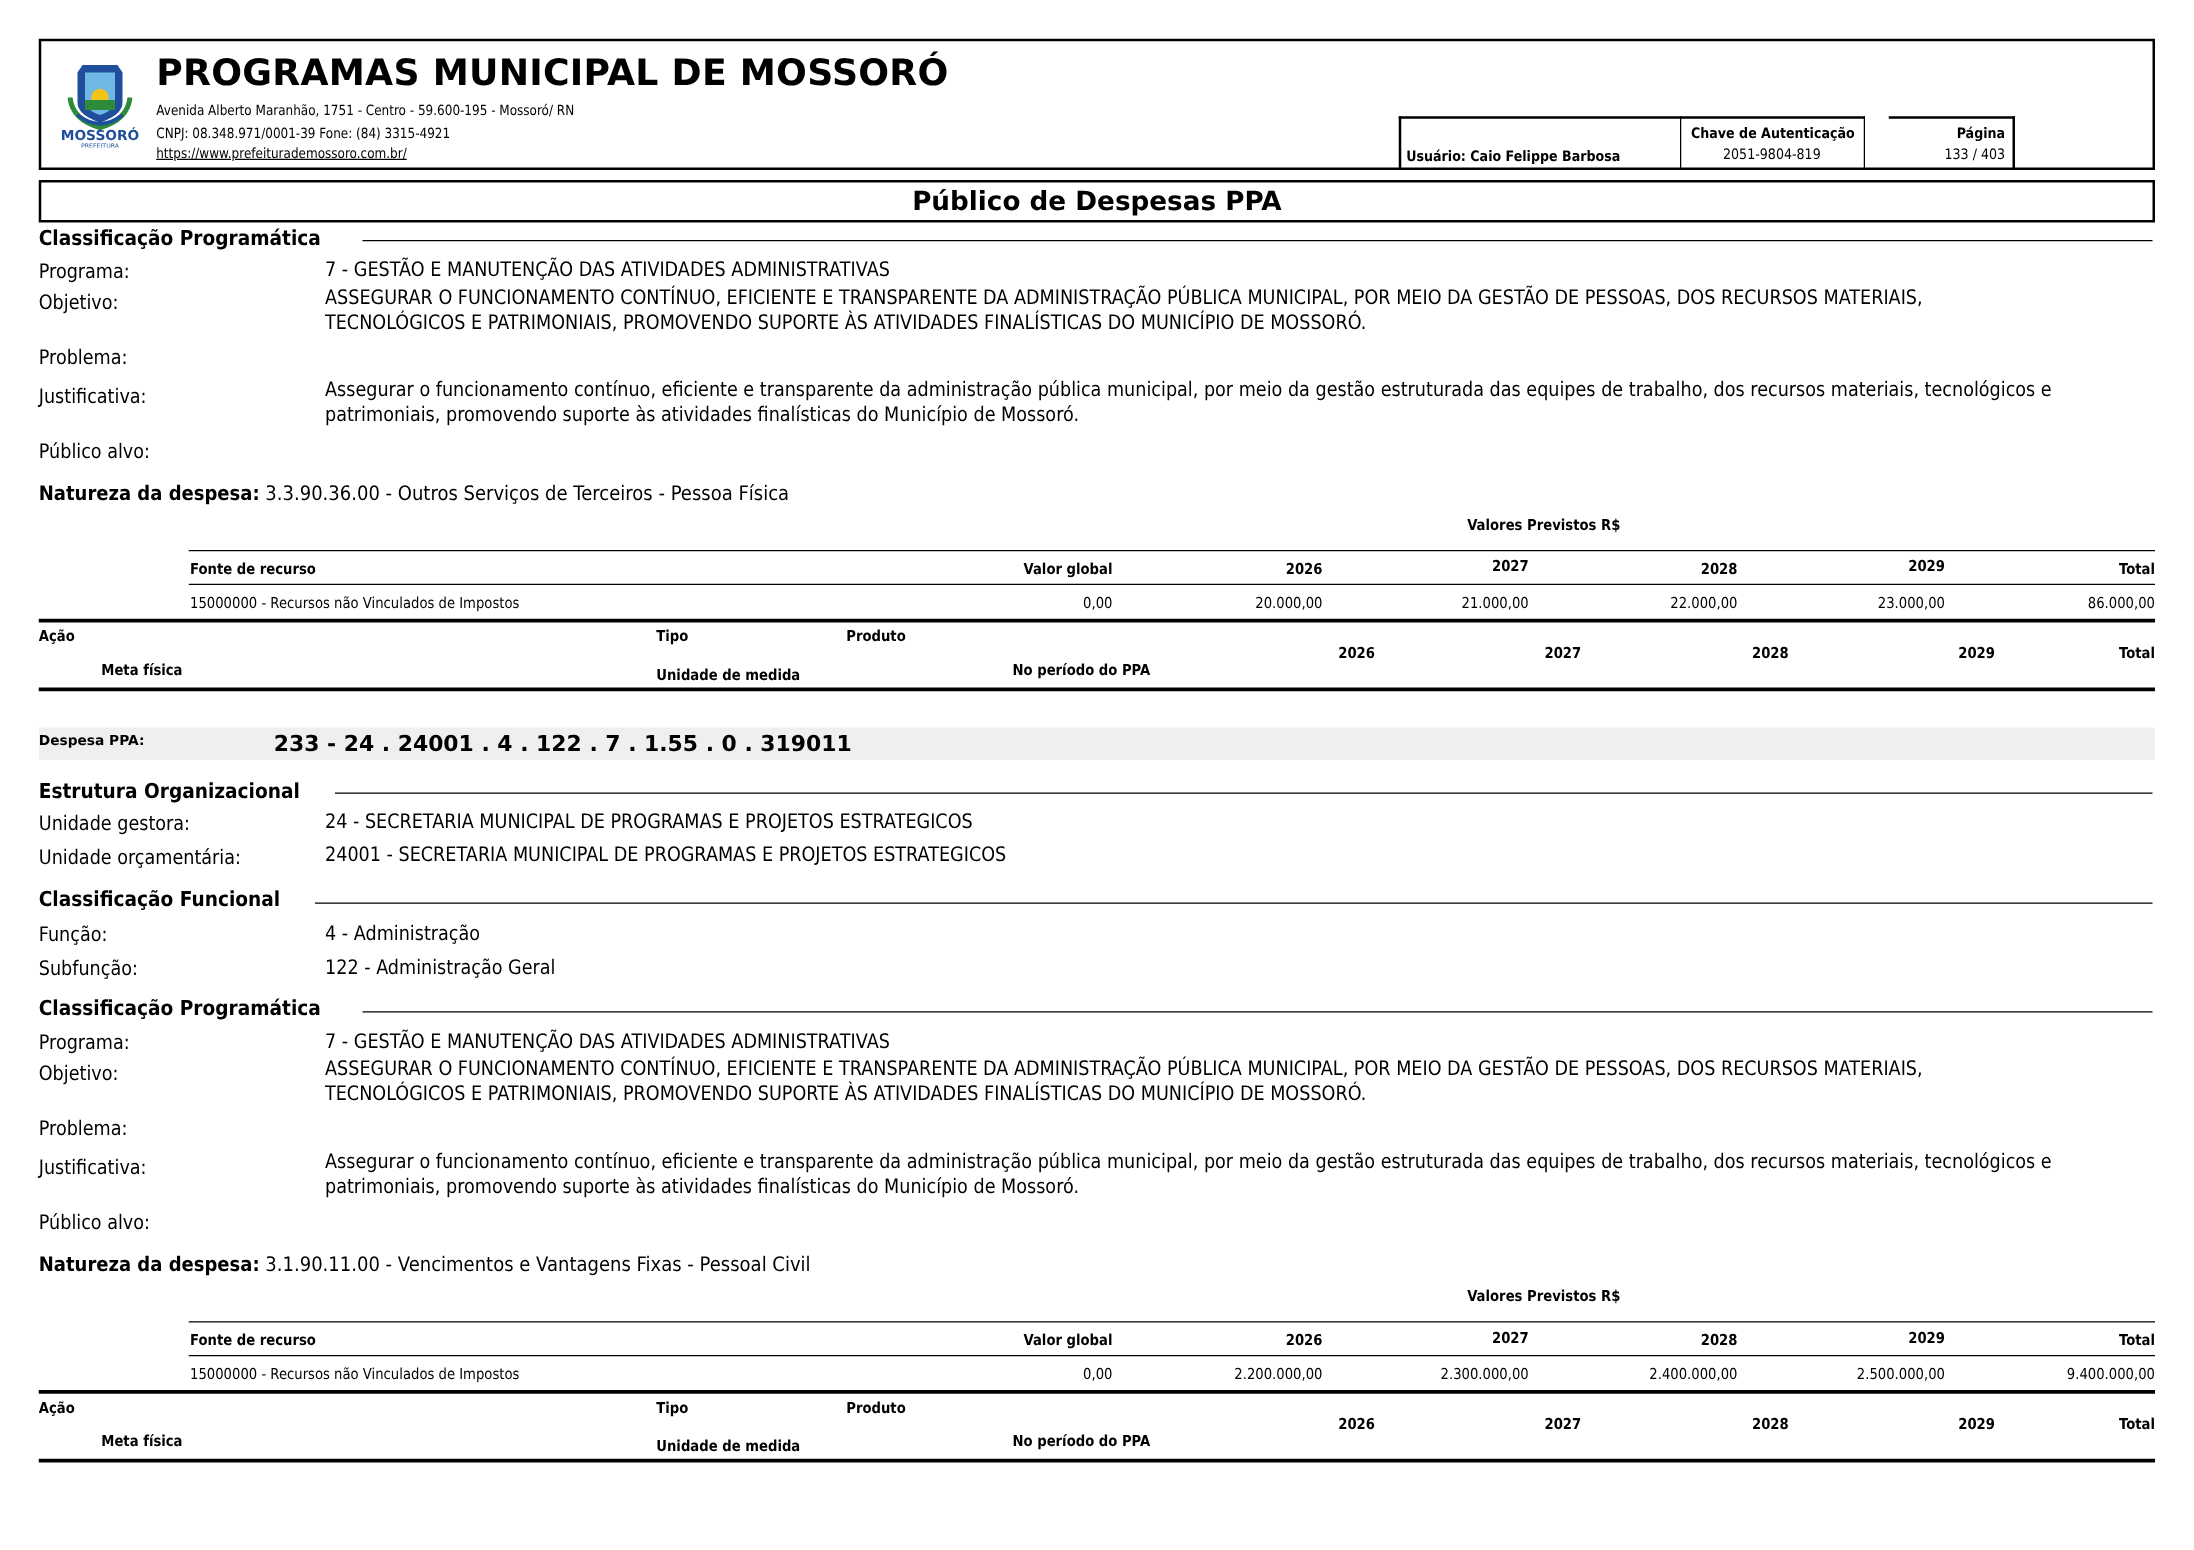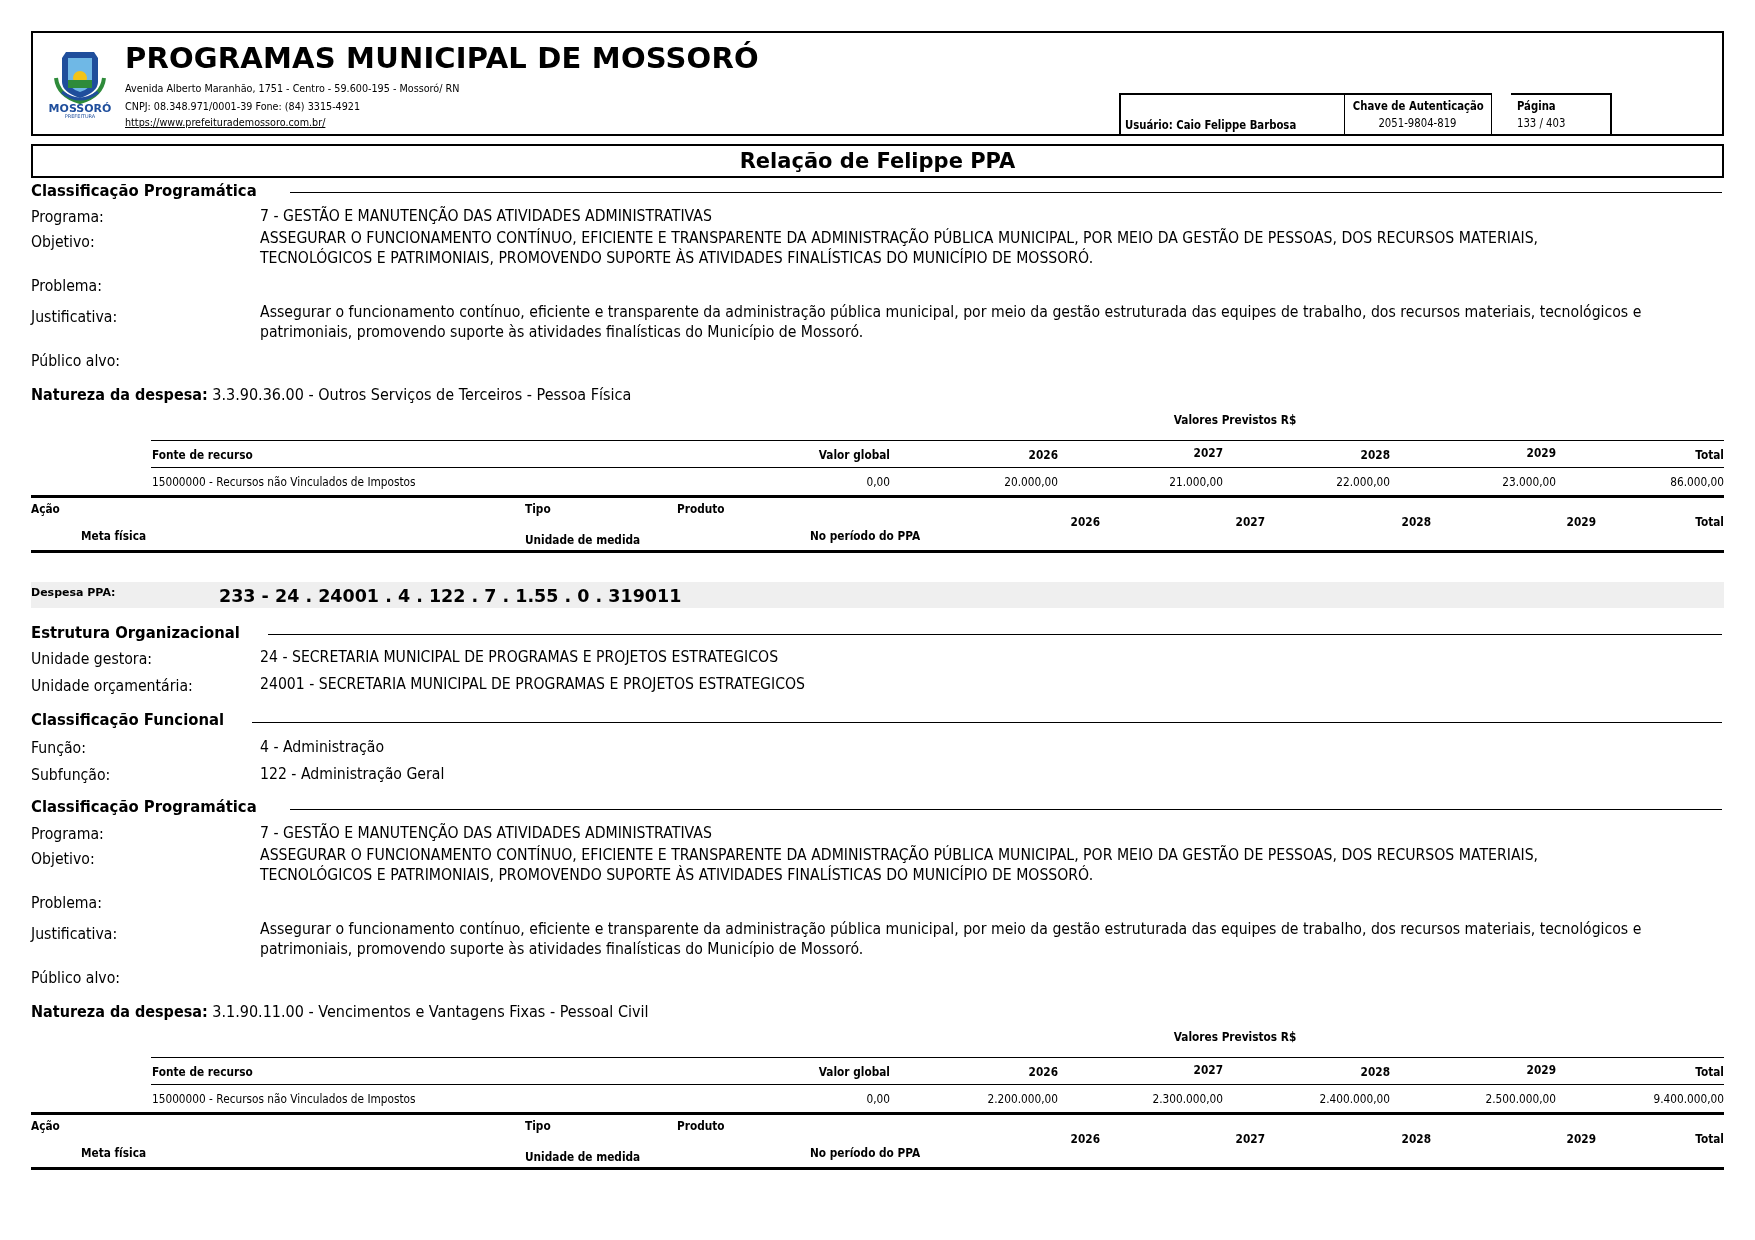--- a/index.html
+++ b/index.html
@@ -12,21 +12,21 @@
   #logo { left: 44px; top: 48px; width: 72px; height: 70px; }
   #org-name { left: 125px; top: 41px; font-family: "DejaVu Sans", sans-serif; font-weight: bold; font-size: 29px; letter-spacing: 0.2px; white-space: nowrap; }
   .hdr-line { left: 125px; font-family: "DejaVu Sans", sans-serif; font-size: 11.2px; white-space: nowrap; transform: scaleX(0.86); transform-origin: left; }
   #addr { top: 82px; }
   #cnpj { top: 100px; }
   #site { top: 116px; text-decoration: underline; }
 
   #user-box { left: 1119px; top: 93px; width: 226px; height: 43px; border: 2px solid #000; border-right: 1px solid #000; border-bottom: none; }
   #user-label { position: absolute; left: 4px; bottom: 4px; font-weight: bold; font-size: 11.5px; white-space: nowrap; transform: scaleX(0.88); transform-origin: left; }
   #key-box { left: 1344px; top: 93px; width: 148px; height: 43px; border-top: 2px solid #000; border-right: 1px solid #000; text-align: center; }
-  #page-box { left: 1511px; top: 93px; width: 101px; height: 43px; border-top: 2px solid #000; border-right: 2px solid #000; text-align: left; }
+  #page-box { left: 1511px; top: 93px; width: 101px; height: 43px; border-top: 2px solid #000; border-right: 2px solid #000; text-align: right; }
   .box-title { display: block; margin-top: 4px; font-weight: bold; font-size: 11.5px; white-space: nowrap; transform: scaleX(0.88); }
   .box-val { display: block; margin-top: 3px; font-size: 11.5px; white-space: nowrap; transform: scaleX(0.88); }
 
   
   #title-box { left: 31px; top: 144px; width: 1693px; height: 34px; border: 2px solid #000; text-align: center; }
   #report-title { display: inline-block; margin-top: 3px; font-weight: bold; font-size: 21px; white-space: nowrap; }
 
   
   .sec-head { left: 31px; font-weight: bold; font-size: 16.5px; white-space: nowrap; transform: scaleX(0.9); transform-origin: left; }
   .sec-rule { height: 1px; background: #000; }
@@ -78,21 +78,21 @@
 <div id="key-box" class="abs">
   <span class="box-title">Chave de Autenticação</span>
   <span class="box-val">2051-9804-819</span>
 </div>
 <div id="page-box" class="abs">
   <span class="box-title">Página</span>
   <span class="box-val">133 / 403</span>
 </div>
 
 <div id="title-box" class="abs">
-  <span id="report-title">Relação de Felippe PPA</span>
+  <span id="report-title">Público de Despesas PPA</span>
 </div>
 
 <div class="abs sec-head" style="top:181px;">Classificação Programática</div>
 <div class="abs sec-rule" style="left:290px; top:192px; width:1432px;"></div>
 
 <div class="abs lbl" style="top:207px;">Programa:</div>
 <div class="abs val" style="top:206px;">7 - GESTÃO E MANUTENÇÃO DAS ATIVIDADES ADMINISTRATIVAS</div>
 
 <div class="abs lbl" style="top:232px;">Objetivo:</div>
 <div class="abs val" style="top:228px;">ASSEGURAR O FUNCIONAMENTO CONTÍNUO, EFICIENTE E TRANSPARENTE DA ADMINISTRAÇÃO PÚBLICA MUNICIPAL, POR MEIO DA GESTÃO DE PESSOAS, DOS RECURSOS MATERIAIS,</div>

